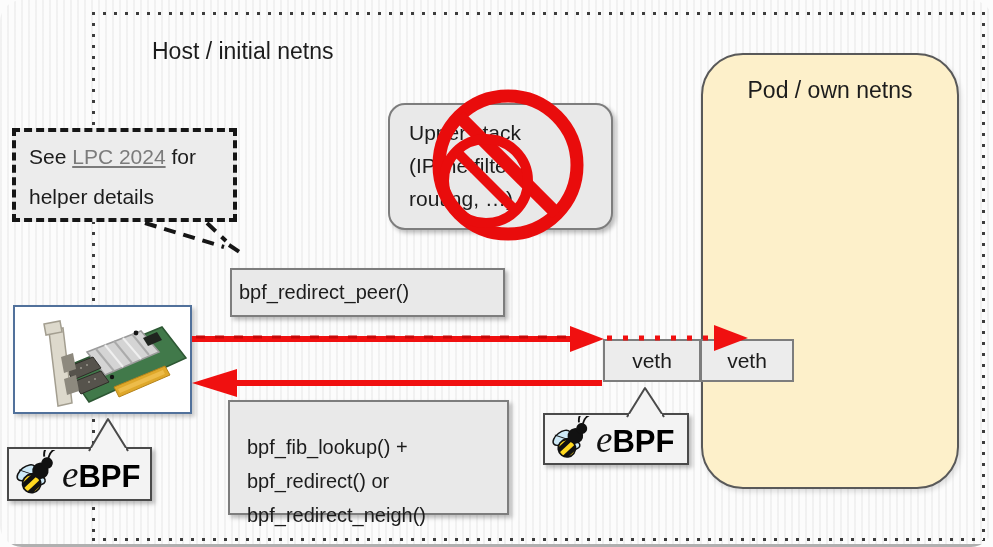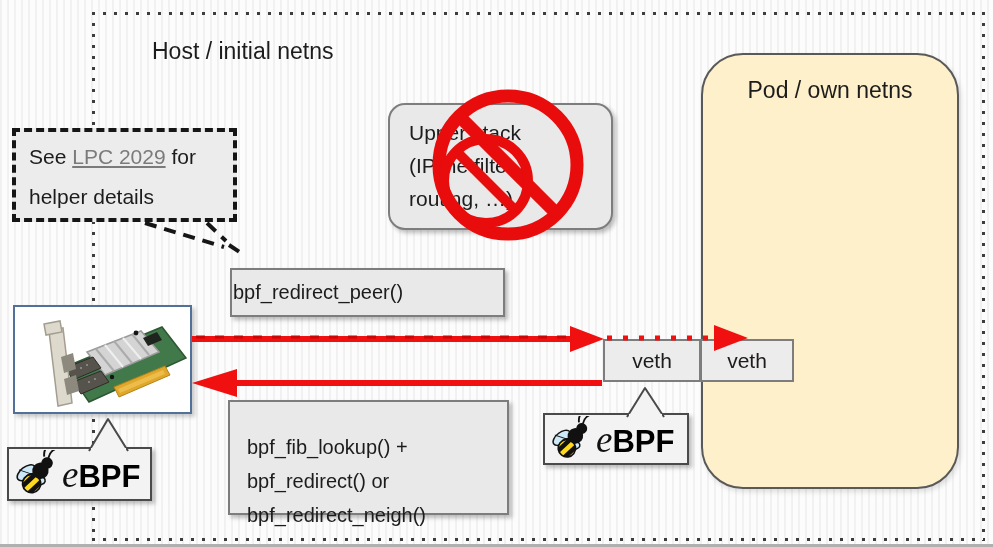--- a/index.html
+++ b/index.html
@@ -7,20 +7,21 @@
   body{
     font-family: "Liberation Sans", "DejaVu Sans", sans-serif;
     color:#1c1c1c;
     background:#fcfcfc;
   }
   #canvas{
     position:relative; width:993px; height:547px; overflow:hidden;
     background:
       repeating-linear-gradient(90deg, rgba(0,0,0,0.045) 0 2px, rgba(0,0,0,0) 2px 7px),
       #fcfcfc;
+    border-radius: 22px;
   }
   
   .dot-h{ position:absolute; height:3px;
     background:repeating-linear-gradient(90deg,#3d3d3d 0 3px,transparent 3px 11px); }
   .dot-v{ position:absolute; width:3px;
     background:repeating-linear-gradient(180deg,#3d3d3d 0 3px,transparent 3px 11px); }
 
   .title{ font-size:23px; position:absolute; white-space:nowrap; }
 
   .pod{
@@ -34,21 +35,21 @@
   .graybox{
     position:absolute; background:#ececec; border:2px solid #7d7d7d;
     box-shadow:3px 3px 4px rgba(0,0,0,0.25);
   }
   .upper-stack{
     left:388px; top:103px; width:225px; height:127px; border-radius:17px;
     background:#e9e9e9; padding:11px 0 0 19px; font-size:21px; line-height:33px;
   }
   .label-box{ font-size:20px; background:#e9e9e9; }
   .redirect-peer{ left:230px; top:268px; width:275px; height:49px;
-    display:flex; align-items:center; padding-left:1px; }
+    display:flex; align-items:center; padding-left:7px; }
   .fib-box{ left:228px; top:400px; width:281px; height:115px;
     padding:28px 0 0 17px; line-height:34px; }
 
   .note{
     position:absolute; left:12px; top:128px; width:225px; height:94px;
     background:#ececec; border:4px dashed #161616;
     font-size:21px; line-height:40px; padding:5px 0 0 13px; white-space:nowrap;
   }
   .note a{ color:#7b7b7b; text-decoration:underline; cursor:pointer; }
 
@@ -100,21 +101,21 @@
     <span class="title">Pod / own netns</span>
   </div>
 
   <div class="graybox upper-stack">
     <div>Upper stack</div>
     <div>(IP, netfilter /</div>
     <div>routing, …)</div>
   </div>
 
   <div class="note">
-    <div><span>See </span><a>LPC 2029</a><span> for</span></div>
+    <div><span>See </span><a>LPC 2024</a><span> for</span></div>
     <div>helper details</div>
   </div>
 
   <div class="nic-box">
     <svg width="175" height="105" viewBox="0 0 175 105">
 
       <polygon points="50,60 147,20 171,51 74,95" fill="#41794a" stroke="#2d5733" stroke-width="1.5"></polygon>
 
       <polygon points="99,80 150,59 155,68 104,90" fill="#dfa82a" stroke="#b5831a" stroke-width="1"></polygon>
       <polygon points="103,82 148,63 150,67 105,86" fill="#f0c153" opacity="0.8"></polygon>

